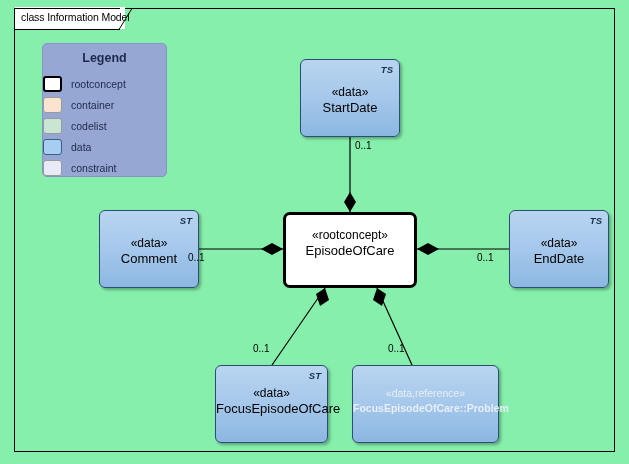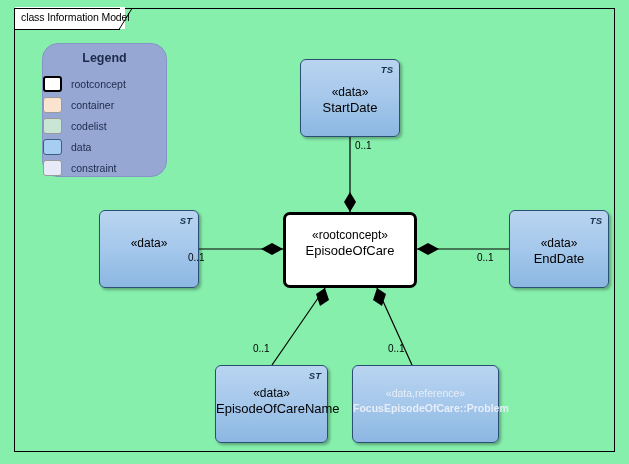--- a/index.html
+++ b/index.html
@@ -80,21 +80,21 @@
 
   
   .legend {
     position: absolute;
     left: 42px;
     top: 43px;
     width: 125px;
     height: 134px;
     background: #97a7d4;
     border: 1px solid #8494c6;
-    border-radius: 16px;
+    border-radius: 5px;
     box-sizing: border-box;
   }
   .legend-title {
     position: absolute;
     top: 7px;
     left: 0;
     width: 100%;
     text-align: center;
     font-size: 12.5px;
     font-weight: bold;
@@ -256,37 +256,38 @@
 
   <div class="node node-data" style="left:300px; top:59px; width:100px; height:78px;">
     <span class="type-marker">TS</span>
     <div class="node-text stereotype" style="top:25px;">«data»</div>
     <div class="node-text nodename" style="top:40px;">StartDate</div>
   </div>
 
   <div class="node node-data" style="left:99px; top:210px; width:100px; height:78px;">
     <span class="type-marker">ST</span>
     <div class="node-text stereotype" style="top:25px;">«data»</div>
+    <div class="node-text nodename" style="top:40px;">Comment</div>
   </div>
 
   <div class="node node-root" style="left:283px; top:212px; width:134px; height:76px;">
     <div class="node-text stereotype" style="top:13px;">«rootconcept»</div>
     <div class="node-text nodename" style="top:28px;">EpisodeOfCare</div>
   </div>
 
   <div class="node node-data" style="left:509px; top:210px; width:100px; height:78px;">
     <span class="type-marker">TS</span>
     <div class="node-text stereotype" style="top:25px;">«data»</div>
     <div class="node-text nodename" style="top:40px;">EndDate</div>
   </div>
 
   <div class="node node-data" style="left:215px; top:365px; width:113px; height:78px;">
     <span class="type-marker">ST</span>
     <div class="node-text stereotype" style="top:20px;">«data»</div>
-    <div class="node-text nodename" style="top:35px;">EpisodeOfCareName</div>
+    <div class="node-text nodename" style="top:35px;">FocusEpisodeOfCare</div>
   </div>
 
   <div class="node node-data" style="left:352px; top:365px; width:147px; height:78px;">
     <div class="node-text stereotype-muted" style="top:20px; font-size:10.5px;">«data,reference»</div>
     <div class="node-text nodename-muted" style="top:35px; font-size:10.5px;">FocusEpisodeOfCare::Problem</div>
   </div>
 
   <div class="mult" style="left:355px; top:140px;">0..1</div>
 
   <div class="mult" style="left:188px; top:252px;">0..1</div>

